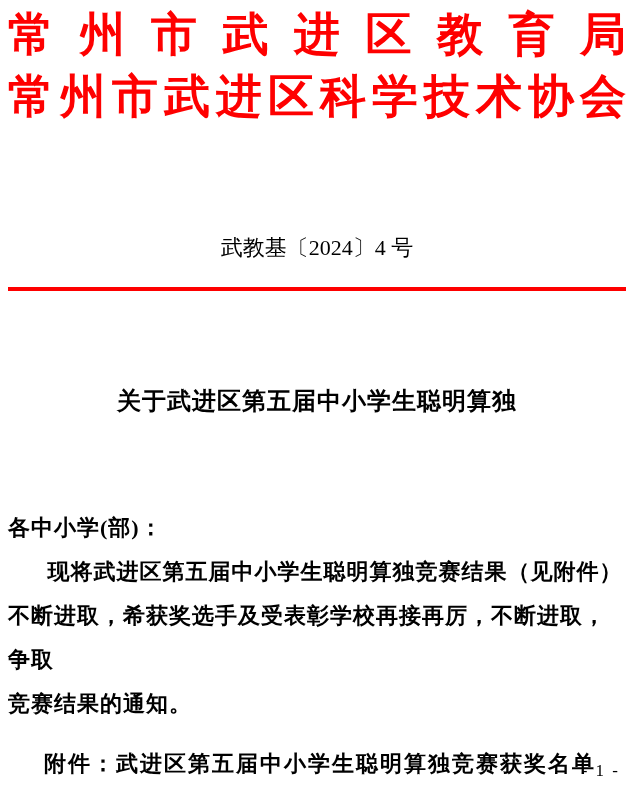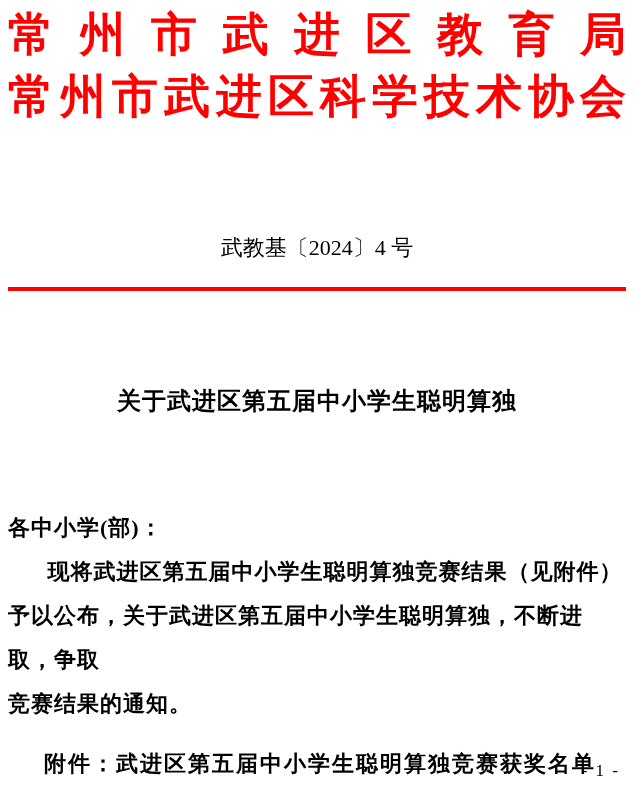--- a/index.html
+++ b/index.html
@@ -142,20 +142,20 @@
 
   <div class="red-rule"></div>
 
   <div class="doc-title">
     <div>关于武进区第五届中小学生聪明算独</div>
   </div>
 
   <div class="doc-body">
     <div class="para-line">各中小学(部)：</div>
     <div class="para-line indent">现将武进区第五届中小学生聪明算独竞赛结果（见附件）</div>
-    <div class="para-line">予以公布，关于武进区第五届中小学生聪明算独，不断进取，争取</div>
+    <div class="para-line">不断进取，希获奖选手及受表彰学校再接再厉，不断进取，争取</div>
     <div class="para-line">竞赛结果的通知。</div>
     <div class="attachment-line">附件：武进区第五届中小学生聪明算独竞赛获奖名单</div>
   </div>
 
   <div class="page-number">- 1 -</div>
 
 </div>
 
 </body></html>

